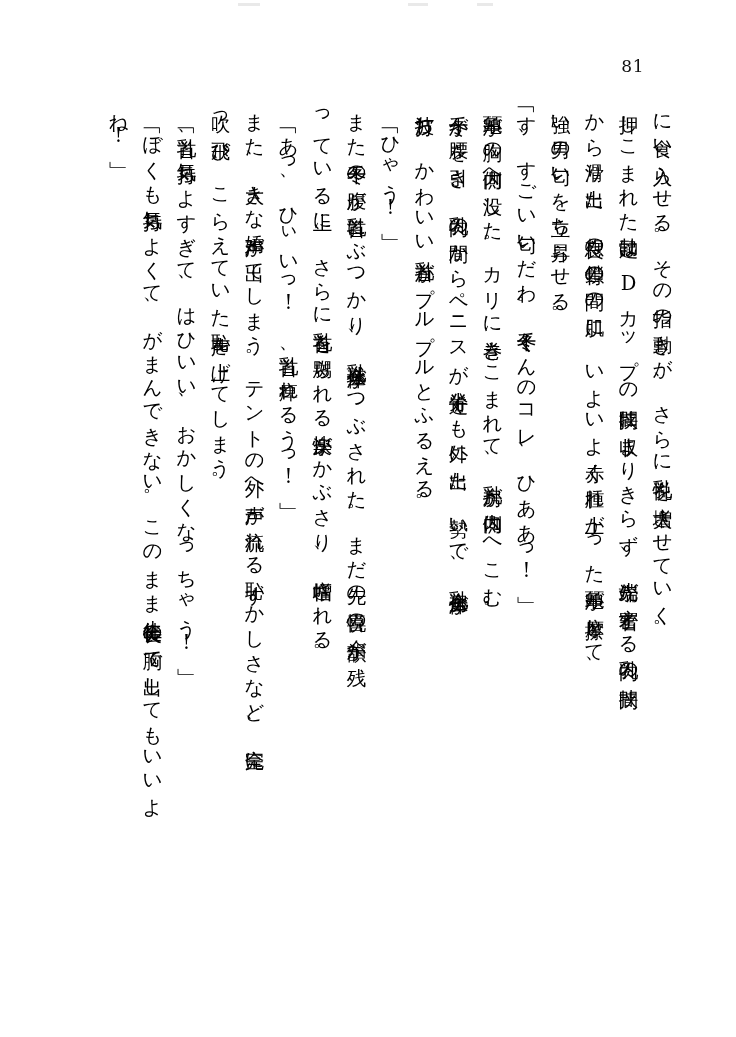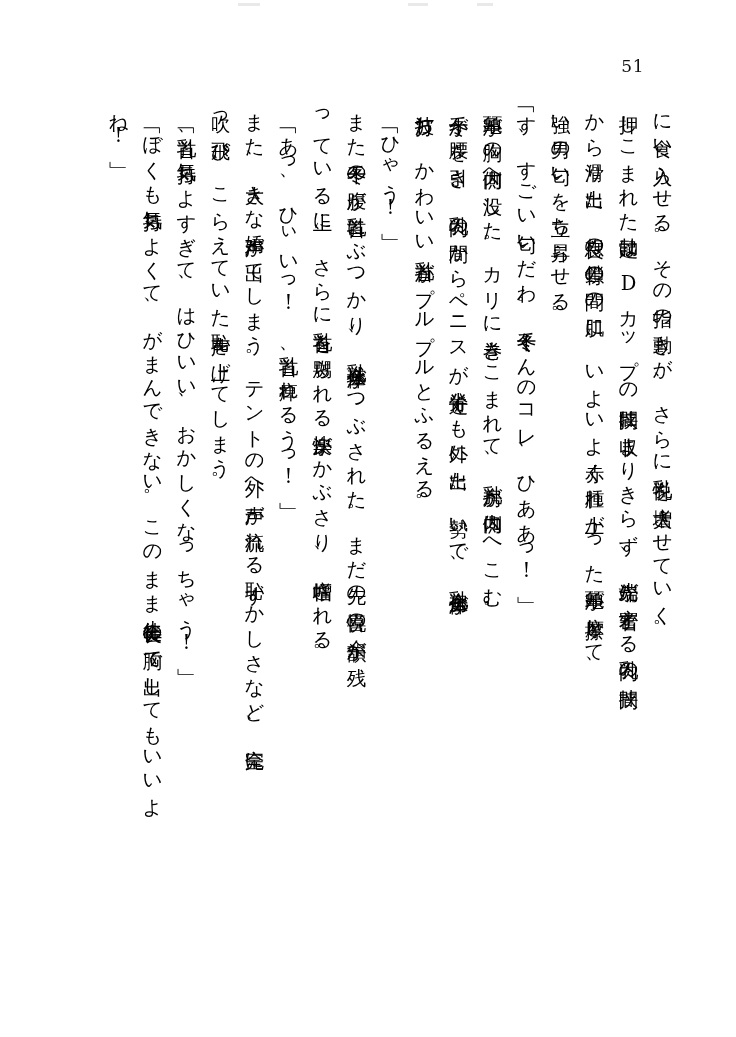--- a/index.html
+++ b/index.html
@@ -72,21 +72,21 @@
 </style>
 </head>
 <body>
 
 <div class="page">
 
   <div class="scan-mark m1"></div>
   <div class="scan-mark m2"></div>
   <div class="scan-mark m3"></div>
 
-  <div class="page-number">51</div>
+  <div class="page-number">81</div>
 
   <div class="body-text">
     <div class="line indent-0">に食い入らせる。その指の動きが、さらに乳悦を増大させていく。</div>
     <div class="line indent-0">押しこまれた勃起は、Dカップの挟間に収まりきらず、先端が密着する乳肉の挟間</div>
     <div class="line indent-0">から滑り出た。想良の鎖骨の間の肌に、いよいよ赤く腫れ上がった亀頭が摩擦して、</div>
     <div class="line indent-0">強い男の匂いを立ち昇らせる。</div>
     <div class="line indent-0">「す、すごい匂いだわ。千冬くんのコレ、ひああっ!」</div>
     <div class="line indent-0">亀頭が胸の内側へ没した。カリに巻きこまれて、乳房が内側にへこむ。</div>
     <div class="line indent-0">千冬が腰を引き、乳肉の間からペニスが半分近くも外に出た。勢いで、乳房全体が</div>
     <div class="line indent-0">波打ち、かわいい乳首がプルプルとふるえる。</div>

